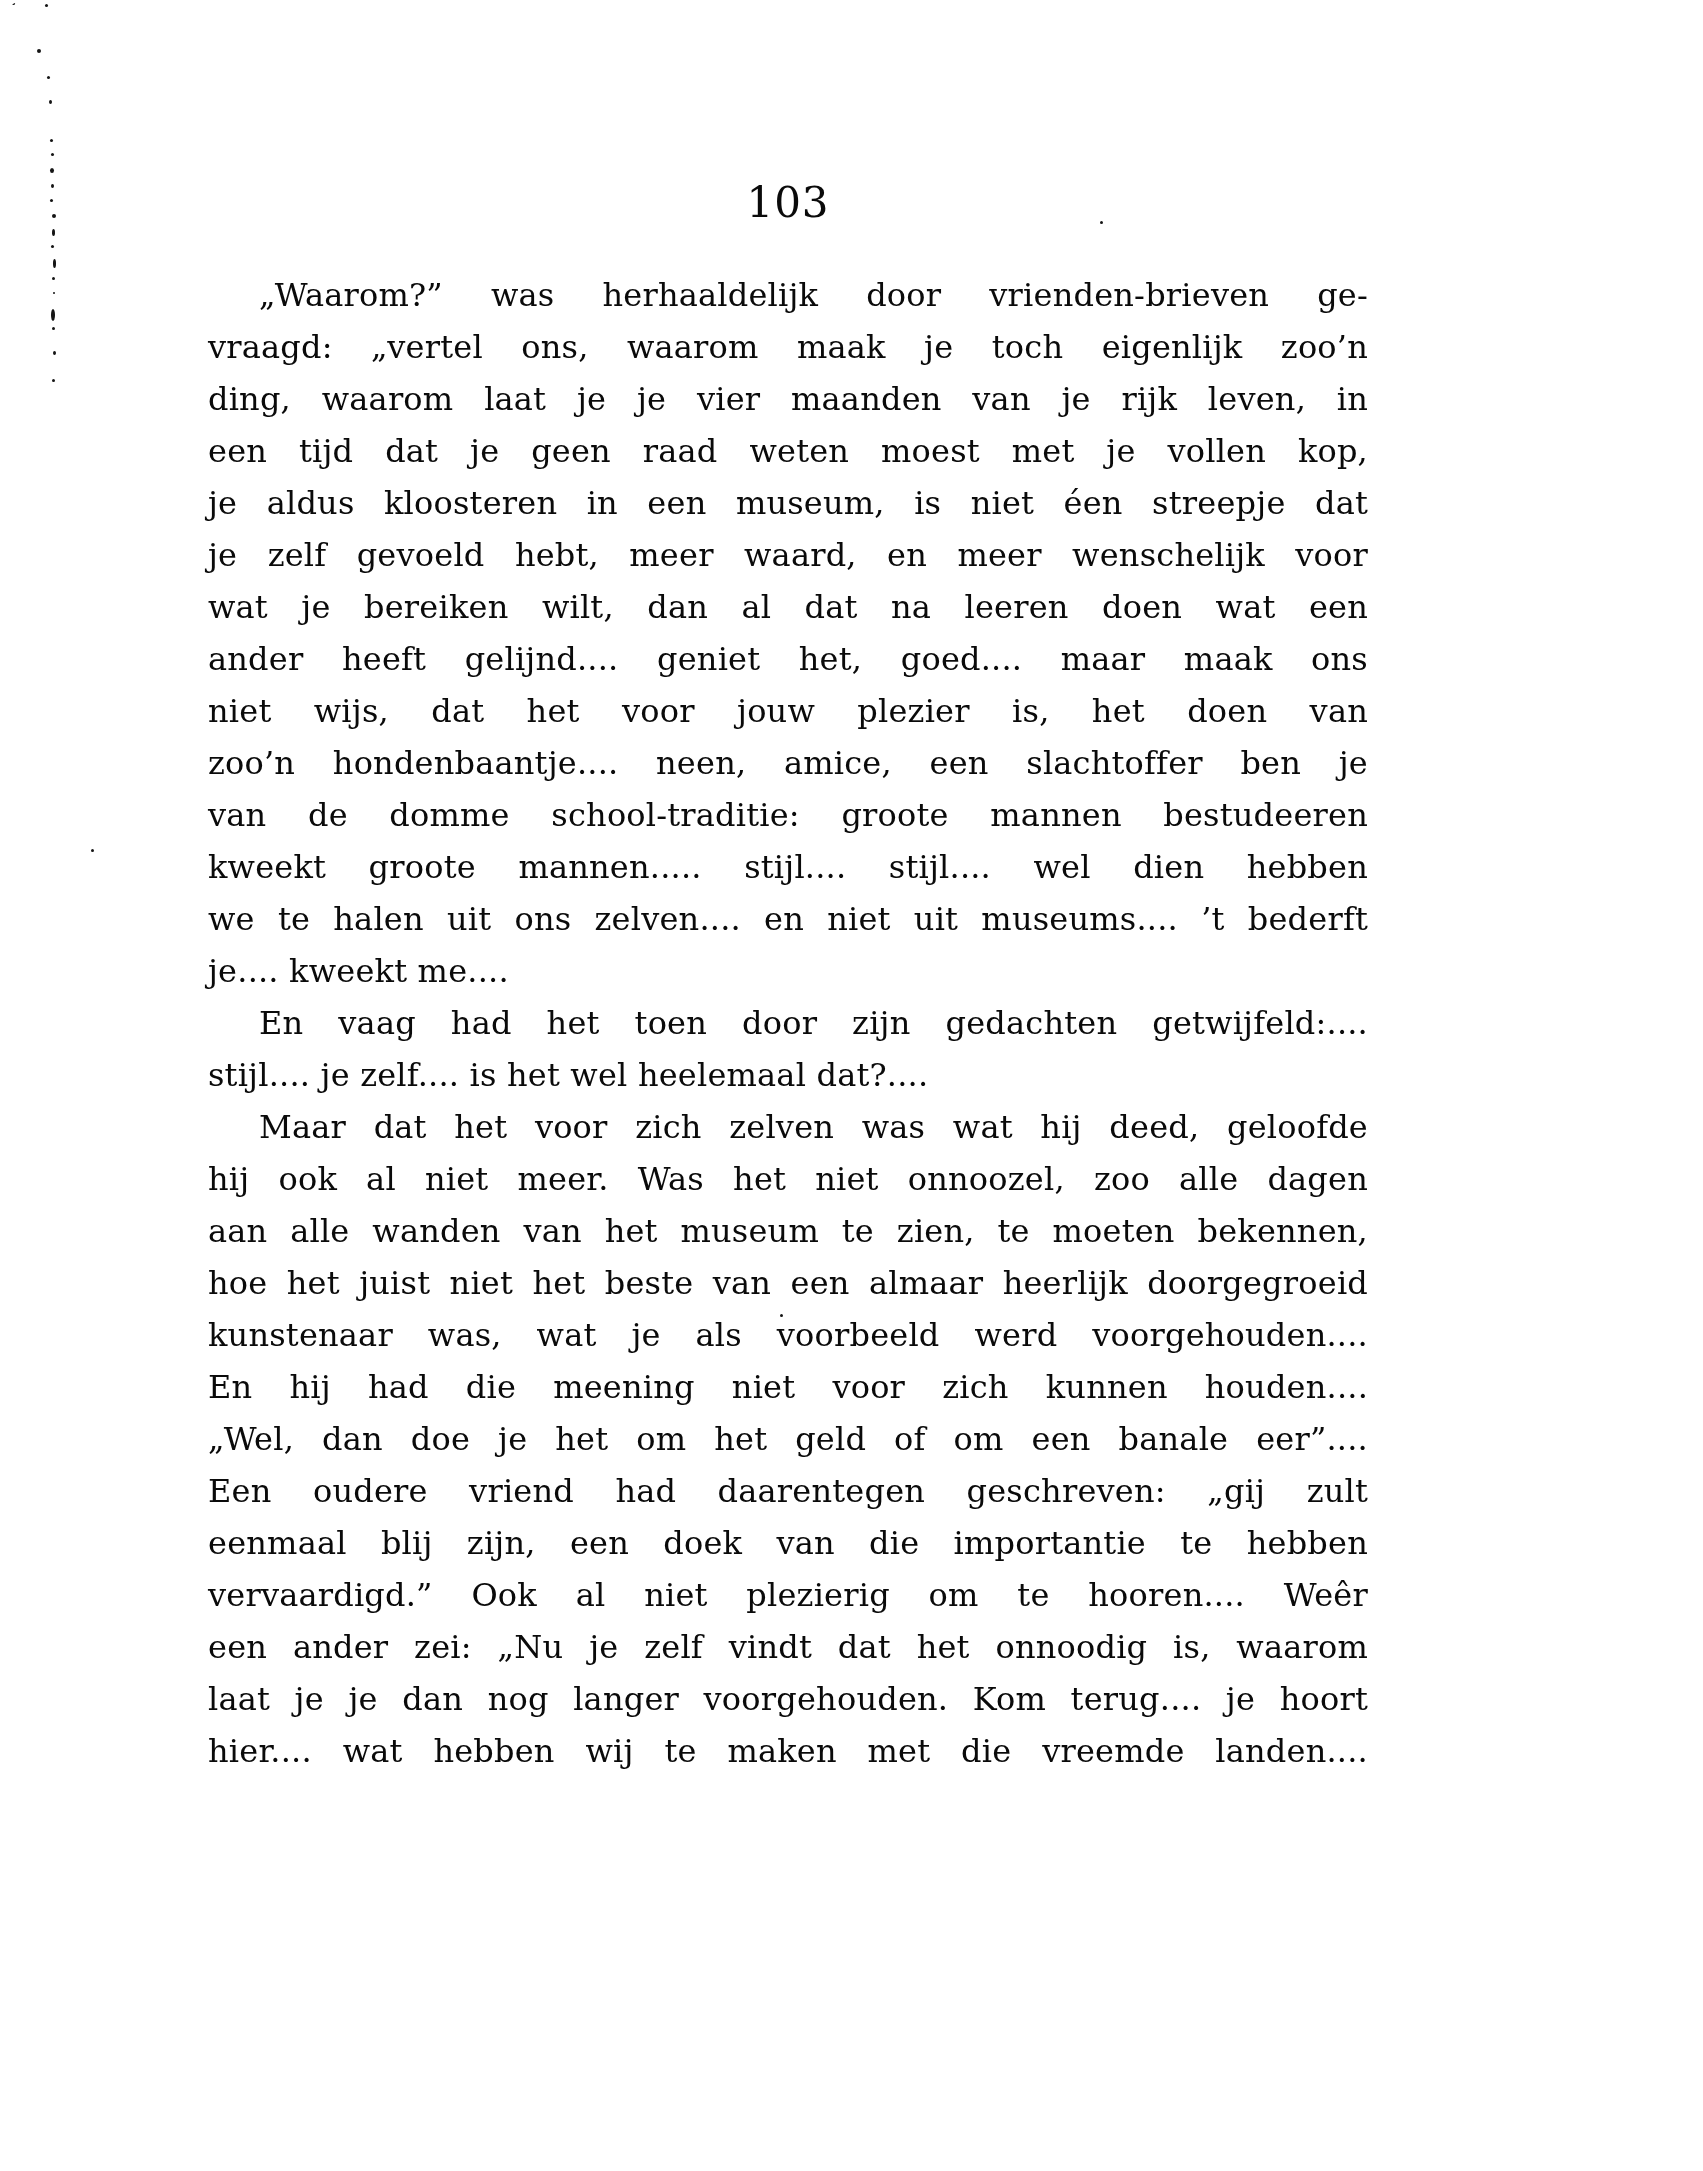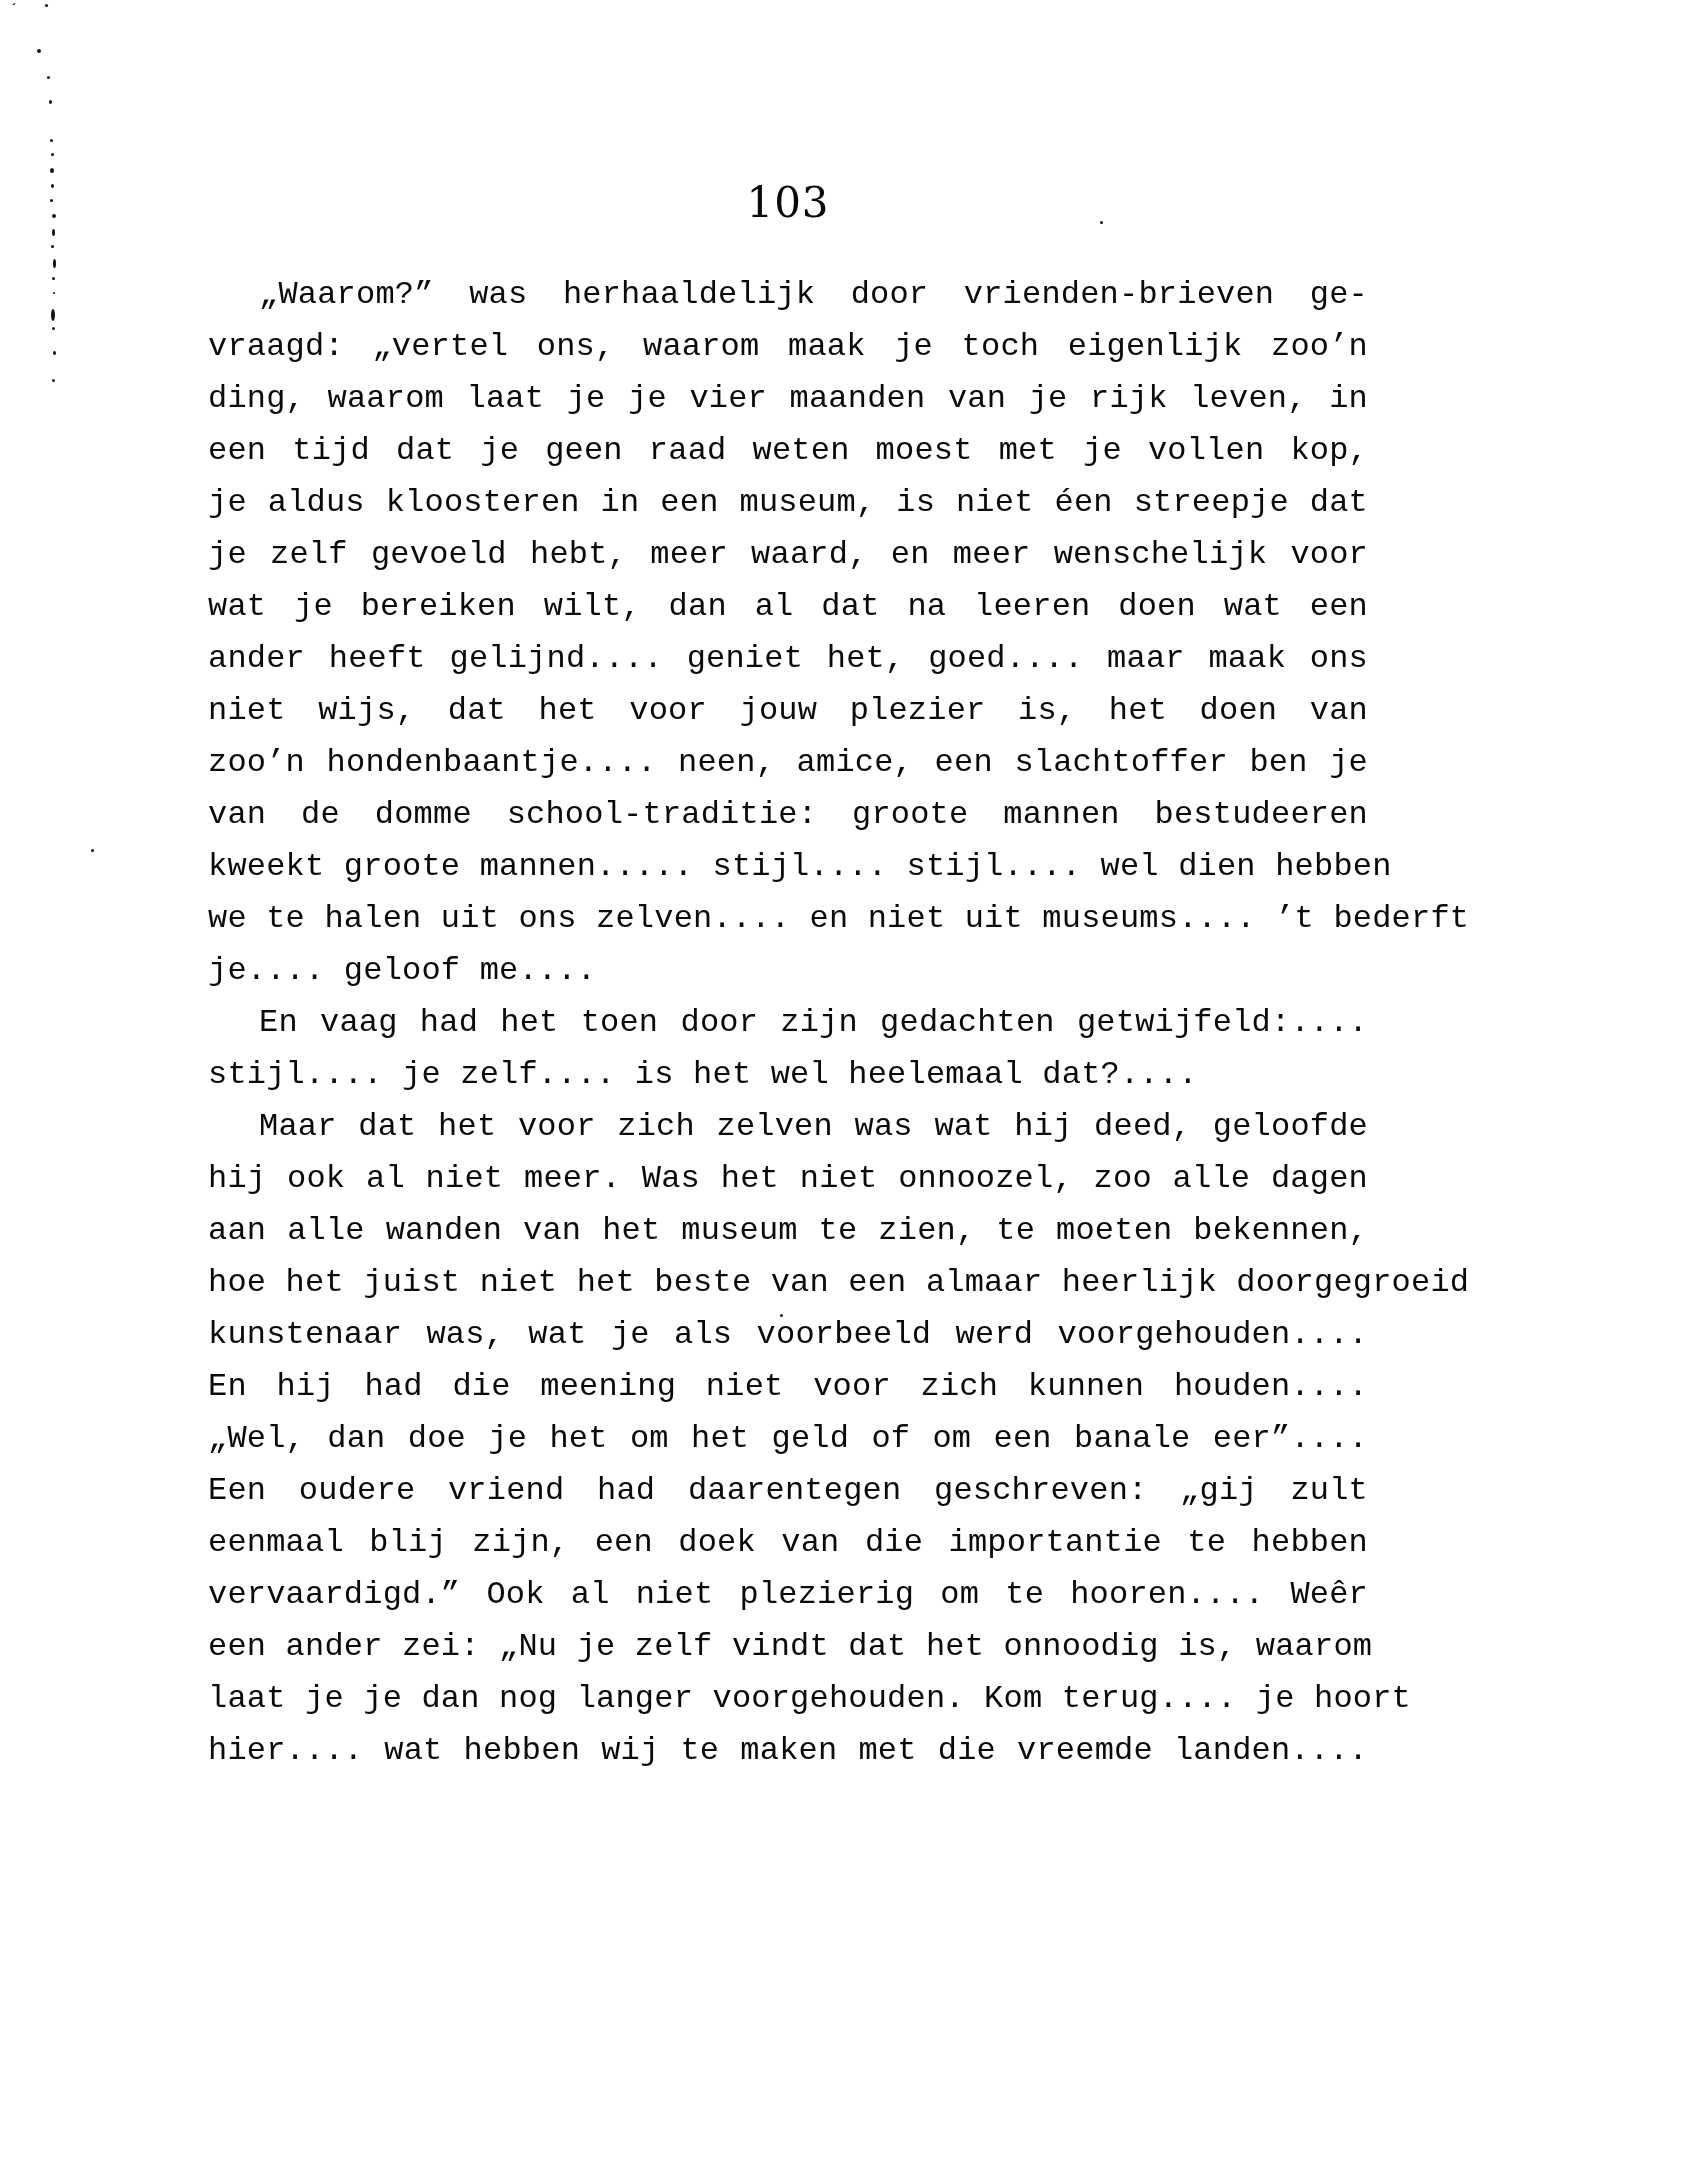--- a/index.html
+++ b/index.html
@@ -25,21 +25,20 @@
     text-align: center;
     font-size: 42px;
     line-height: 1;
     letter-spacing: 1px;
   }
   .text-block {
     position: absolute;
     top: 269px;
     left: 208px;
     width: 1160px;
-    font-family: Liberation Mono, monospace;
   }
   .line {
     font-size: 32px;
     line-height: 52px;
     height: 52px;
     text-align: justify;
     text-align-last: justify;
     letter-spacing: 0.2px;
     white-space: nowrap;
   }
@@ -92,21 +91,21 @@
       <div class="line">een tijd dat je geen raad weten moest met je vollen kop,</div>
       <div class="line">je aldus kloosteren in een museum, is niet éen streepje dat</div>
       <div class="line">je zelf gevoeld hebt, meer waard, en meer wenschelijk voor</div>
       <div class="line">wat je bereiken wilt, dan al dat na leeren doen wat een</div>
       <div class="line">ander heeft gelijnd.... geniet het, goed.... maar maak ons</div>
       <div class="line">niet wijs, dat het voor jouw plezier is, het doen van</div>
       <div class="line">zoo’n hondenbaantje.... neen, amice, een slachtoffer ben je</div>
       <div class="line">van de domme school-traditie: groote mannen bestudeeren</div>
       <div class="line">kweekt groote mannen..... stijl.... stijl.... wel dien hebben</div>
       <div class="line">we te halen uit ons zelven.... en niet uit museums.... ’t bederft</div>
-      <div class="line last">je.... geloof me....</div>
+      <div class="line last">je.... kweekt me....</div>
       <div class="line indent">En vaag had het toen door zijn gedachten getwijfeld:....</div>
       <div class="line last">stijl.... je zelf.... is het wel heelemaal dat?....</div>
       <div class="line indent">Maar dat het voor zich zelven was wat hij deed, geloofde</div>
       <div class="line">hij ook al niet meer. Was het niet onnoozel, zoo alle dagen</div>
       <div class="line">aan alle wanden van het museum te zien, te moeten bekennen,</div>
       <div class="line">hoe het juist niet het beste van een almaar heerlijk doorgegroeid</div>
       <div class="line">kunstenaar was, wat je als voorbeeld werd voorgehouden....</div>
       <div class="line">En hij had die meening niet voor zich kunnen houden....</div>
       <div class="line">„Wel, dan doe je het om het geld of om een banale eer”....</div>
       <div class="line">Een oudere vriend had daarentegen geschreven: „gij zult</div>

